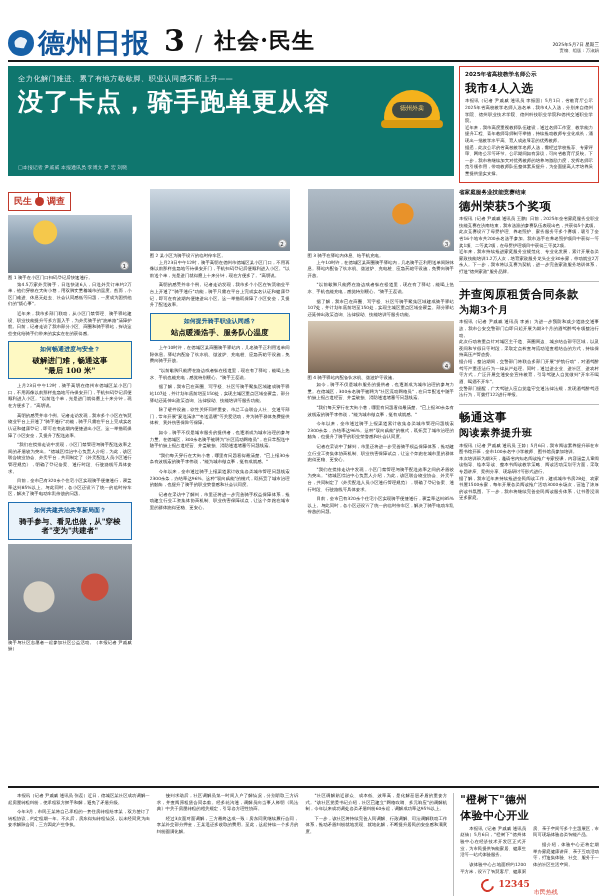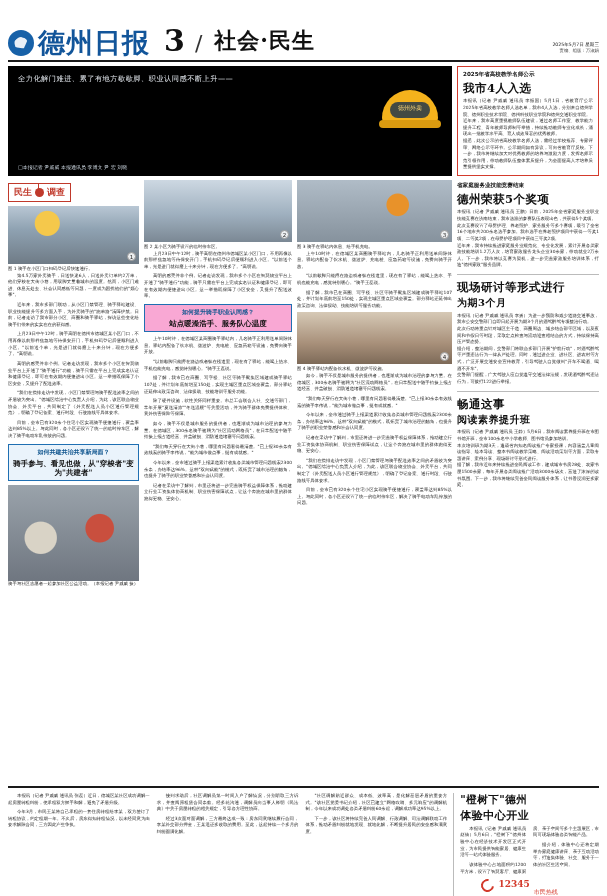--- a/index.html
+++ b/index.html
@@ -55,25 +55,25 @@
   
   .body-grid {
     display:flex; gap:5px;
     height:716px;
   }
   .col-right{ width:155px; }
 
   
   .feature {
     position:relative;
-    background:#000000;
+    background:#0f766e;
     color:#fff;
     height:110px;
     overflow:hidden;
-    margin-bottom:4px;
+    margin-bottom:13px;
   }
   .feature .kicker {
     font-size:7.2px; color:#e9eef4; letter-spacing:.5px;
     padding:8px 10px 0 10px; line-height:1.3;
   }
   .feature h1 {
     margin:5px 0 0 0; padding:0 10px;
     font-family:"DejaVu Serif", serif;
     font-size:25px; font-weight:bold; letter-spacing:1px; line-height:1.1;
   }
@@ -123,21 +123,21 @@
   
   .txt {
     font-size:4.4px; line-height:1.5; color:#1d1d1d;
     text-align:justify;
     font-family:"DejaVu Sans", sans-serif;
   }
   .txt p { margin:0 0 3px 0; text-indent:9px; }
 
   .subbox {
     border:1px solid #1f6fb2;
-    background:#f9a8d4;
+    background:#fef9c3;
     padding:3px 4px; margin:4px 0;
   }
   .subbox .sb-title {
     font-size:6px; font-weight:bold; color:#11568f;
     text-align:center; margin-bottom:2px;
     font-family:"DejaVu Serif", serif;
   }
   .subbox .sb-sub {
     font-size:7.5px; font-weight:bold; text-align:center;
     font-family:"DejaVu Serif", serif; color:#111;
@@ -203,21 +203,21 @@
     display:flex; gap:4px;
     justify-content:center; margin-top:4px;
   }
   .hotline .ear {
     width:13px;height:13px;border:2px solid #d33a2c;border-radius:50%;
     border-right-color:transparent; transform:rotate(-35deg);
   }
   .hotline .hl-num { color:#d33a2c; font-size:9px; font-weight:bold; font-family:"DejaVu Serif",serif;}
   .hotline .hl-t1 { color:#d33a2c; font-size:6px; }
   .hotline .hl-t2 { color:#d33a2c; font-size:11px; font-weight:bold; font-family:"DejaVu Serif",serif;}
-  .vsplit { display:flex; gap:5px; }
+  .vsplit { display:flex; gap:18px; }
 </style>
 </head>
 <body>
 
 <div class="page">
 
   <div class="masthead">
     <div class="logo-wrap">
       <div class="logo-circle"></div>
       <div class="paper-title">德州日报</div>
@@ -230,20 +230,21 @@
       <div class="mast-editors">责编、组版：万淑娟</div>
     </div>
   </div>
 
   <div class="body-grid">
 
     <div style="width:446px;">
 
       <div class="feature">
         <div class="kicker">全力化解门难进、累了有地方歇歇脚、职业认同感不断上升——</div>
+        <h1>没了卡点，骑手跑单更从容</h1>
         <div class="byline">□本报记者 尹戚威 本报通讯员 李博文 尹 宏 刘晓</div>
         <div class="helmet">
           <div class="shell"></div>
           <div class="brim"></div>
           <div class="visor"></div>
           <div class="label">德州外卖</div>
         </div>
       </div>
 
       <div class="vsplit">
@@ -260,20 +261,25 @@
           </div>
           <div class="txt">
               <div class="cap">图 1 骑手在小区门口扫码登记后快速通行。</div>
             </div>
 
           <div class="txt">
             <p>第4.5万家外卖骑手，日送快递6人，日送外卖订单约2万单，他们穿梭在大街小巷，用双脚丈量着城市的温度。然而，小区门难进、休息无处去、社会认同感低等问题，一度成为困扰他们的"烦心事"。</p>
             <p>近年来，我市多部门联动，从小区门禁管理、骑手驿站建设、职业技能提升等多方面入手，为外卖骑手的"跑单路"清障护航。日前，记者走访了我市部分小区、商圈和骑手驿站，探访这些变化给骑手们带来的实实在在的获得感。</p>
           </div>
 
+          <div class="subbox">
+            <div class="sb-title">如何畅通进度与安全？</div>
+            <div class="sb-sub">破解进门难，畅通这事</div>
+            <div class="sb-sub">"最后 100 米"</div>
+          </div>
 
           <div class="txt">
             <p>上月23日中午12时，骑手高明在德州市德城区某小区门口，不用再像以前那样焦急地等待保安开门，手机扫码登记后便顺利进入小区。"以前送个单，光是进门就得磨上十来分钟，现在方便多了。"高明说。</p>
             <p>高明的感受并非个例。记者走访发现，我市多个小区在智慧物业平台上开通了"骑手通行"功能，骑手只需在平台上完成实名认证和健康登记，即可在有效期内便捷进出小区。这一举措既保障了小区安全，又提升了配送效率。</p>
             <p>"我们在摸排走访中发现，小区门禁管理与骑手配送效率之间的矛盾较为突出。"德城区综治中心负责人介绍，为此，该区联合物业协会、外卖平台，共同制定了《外卖配送人员小区通行管理规范》，明确了登记备案、通行时段、行驶路线等具体要求。</p>
             <p>目前，全市已有320余个住宅小区实现骑手便捷通行，覆盖率达到85%以上。与此同时，各小区还设置了统一的临时停车区，解决了骑手电动车乱停放的问题。</p>
           </div>
 
           <div class="subbox" style="background:#eaf3fb;">
             <div class="sb-title">如何共建共治共享新局面？</div>
@@ -361,21 +367,21 @@
 
       <div class="news-box">
         <div class="news-kicker">省家庭服务业技能竞赛结束</div>
         <div class="news-head">德州荣获5个奖项</div>
         <div class="txt" style="white-space:pre-line;text-indent:0;">本报讯（记者 尹戚威 通讯员 王鹏）日前，2025年全省家庭服务业职业技能竞赛在济南结束，我市选派的参赛队伍表现出色，共获得5个奖项。
 此次竞赛设置了母婴护理、养老照护、家务服务等多个赛项，吸引了全省16个地市共200余名选手参加。我市选手在养老照护项目中获得一等奖1项、二等奖2项，在母婴护理项目中获得三等奖2项。
 近年来，我市持续推进家庭服务业规范化、专业化发展，累计开展各类家政技能培训1.2万人次，培育家政服务龙头企业30余家，带动就业2万余人。下一步，我市将以竞赛为契机，进一步完善家政服务培训体系，打造"德州家政"服务品牌。</div>
       </div>
 
       <div class="news-box">
-        <div class="news-head">现场研讨等形式进行</div>
+        <div class="news-head">并查阅原租赁合同条款</div>
         <div class="news-head sm">为期3个月</div>
         <div class="txt" style="white-space:pre-line;text-indent:0;">本报讯（记者 尹戚威 通讯员 李勇）为进一步预防和减少道路交通事故，我市公安交警部门自即日起开展为期3个月的酒驾醉驾专项整治行动。
 此次行动将重点针对城区主干道、商圈周边、城乡结合部等区域，以及夜间和节假日等时段，采取定点检查与流动巡查相结合的方式，持续保持高压严管态势。
 据介绍，整治期间，交警部门将联合多部门开展"护航行动"，对酒驾醉驾等严重违法行为一律从严处理。同时，通过进企业、进社区、进农村等方式，广泛开展交通安全宣传教育，引导驾驶人自觉做到"开车不喝酒、喝酒不开车"。
 交警部门提醒，广大驾驶人应自觉遵守交通法律法规，发现酒驾醉驾违法行为，可拨打122进行举报。</div>
       </div>
 
       <div class="news-box" style="border-bottom:none;">
         <div class="news-head">畅通这事</div>
         <div class="news-head sm">阅读素养提升班</div>

